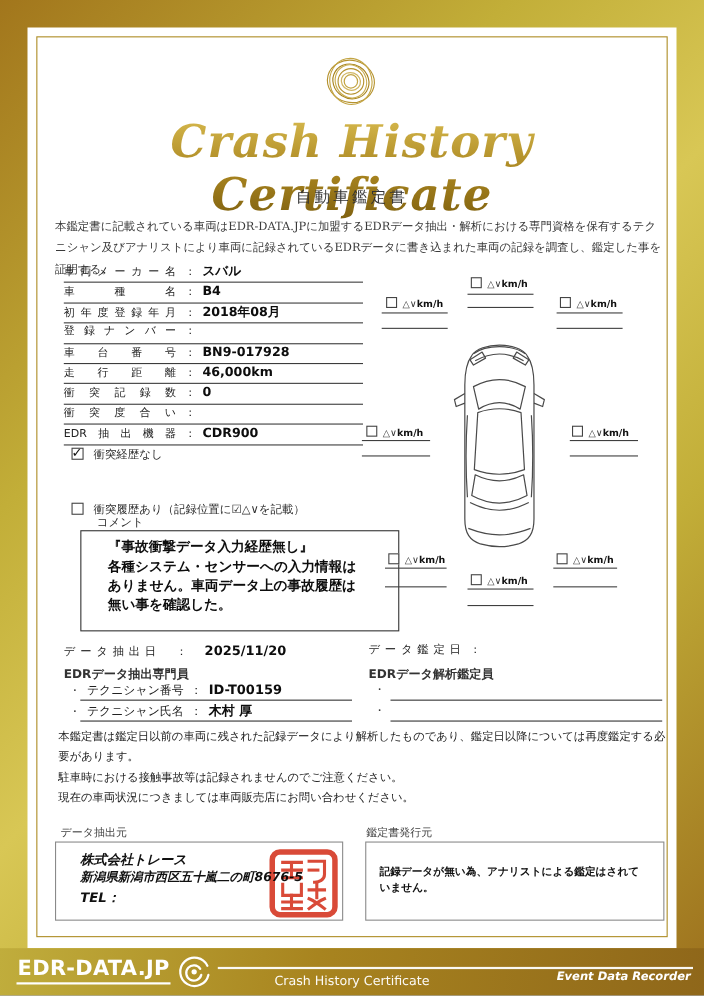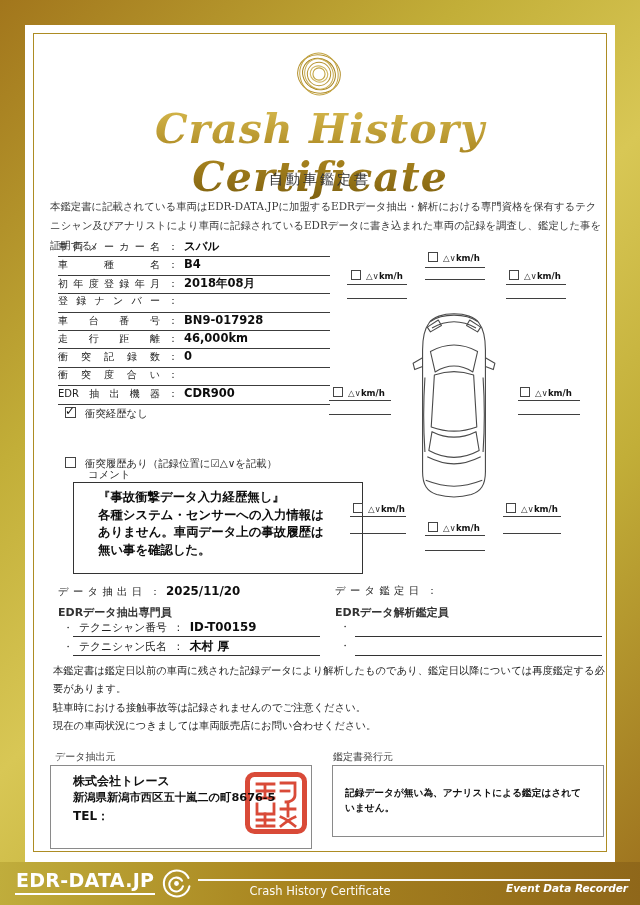--- a/index.html
+++ b/index.html
@@ -60,22 +60,22 @@
   .techrow{position:absolute;display:flex;align-items:baseline;gap:6px;font-size:10.8px;color:#222;}
   .uline{position:absolute;height:0;border-bottom:1.1px solid #333;}
 
   
   .notes{position:absolute;left:28px;top:636px;width:552px;
          font-family:"DejaVu Serif","Liberation Serif",serif;
          font-size:10.3px;line-height:18.3px;color:#222;}
 
   
   .boxlabel{position:absolute;font-size:10px;color:#444;}
-  .srcbox{position:absolute;left:25px;top:740px;width:262px;height:84px;border:1.2px solid #8a8a8a;
-          padding:6px 0 0 22px;box-sizing:border-box;}
+  .srcbox{position:absolute;left:25px;top:740px;width:262px;height:72px;border:1.2px solid #8a8a8a;
+          padding:6px 0 0 22px;box-sizing:border-box;font-style:italic;}
   .srcline{font-size:12px;font-weight:bold;color:#111;line-height:1.5;}
   .srcaddr{font-size:11.3px;}
   .seal{position:absolute;left:219px;top:746px;width:64px;height:64px;opacity:.93;mix-blend-mode:multiply;}
   .issbox{position:absolute;left:307px;top:740px;width:272px;height:72px;border:1.2px solid #8a8a8a;
           display:flex;align-items:center;padding:0 12px;box-sizing:border-box;}
   .issnote{font-size:9.7px;font-weight:bold;color:#111;line-height:1.5;}
 
   
   .footer{position:absolute;left:0;bottom:0;width:640px;height:43px;
           background:linear-gradient(95deg,#c0ad3c 0%,#a8841f 45%,#8f671a 100%);}
@@ -239,21 +239,21 @@
       <div class="ln" style="left:178px;top:268px;width:58px;"></div>
       <div class="ln" style="left:178px;top:285px;width:58px;"></div>
 
       <div class="dv" style="left:103px;top:274px;">
         <span class="cb"></span><span class="dvp">△∨</span><span class="dvu">km/h</span>
       </div>
       <div class="ln" style="left:100px;top:287px;width:60px;"></div>
       <div class="ln" style="left:100px;top:302px;width:60px;"></div>
     </div>
 
-    <div style="position:absolute;left:33px;top:559px;display:flex;align-items:baseline;">
+    <div style="position:absolute;left:33px;top:559px;display:flex;align-items:baseline;gap:10px;">
       <span class="jlabel dlabel" style="width:84px;">データ抽出日</span>
       <span class="colon">：</span>
       <span class="dval">2025/11/20</span>
     </div>
     <div style="position:absolute;left:310px;top:559px;display:flex;align-items:center;">
       <span class="jlabel dlabel" style="width:84px;">データ鑑定日</span>
       <span class="colon">：</span>
       <span class="dval"></span>
     </div>
     <div class="sechead" style="left:33px;top:580px;">EDRデータ抽出専門員</div>

